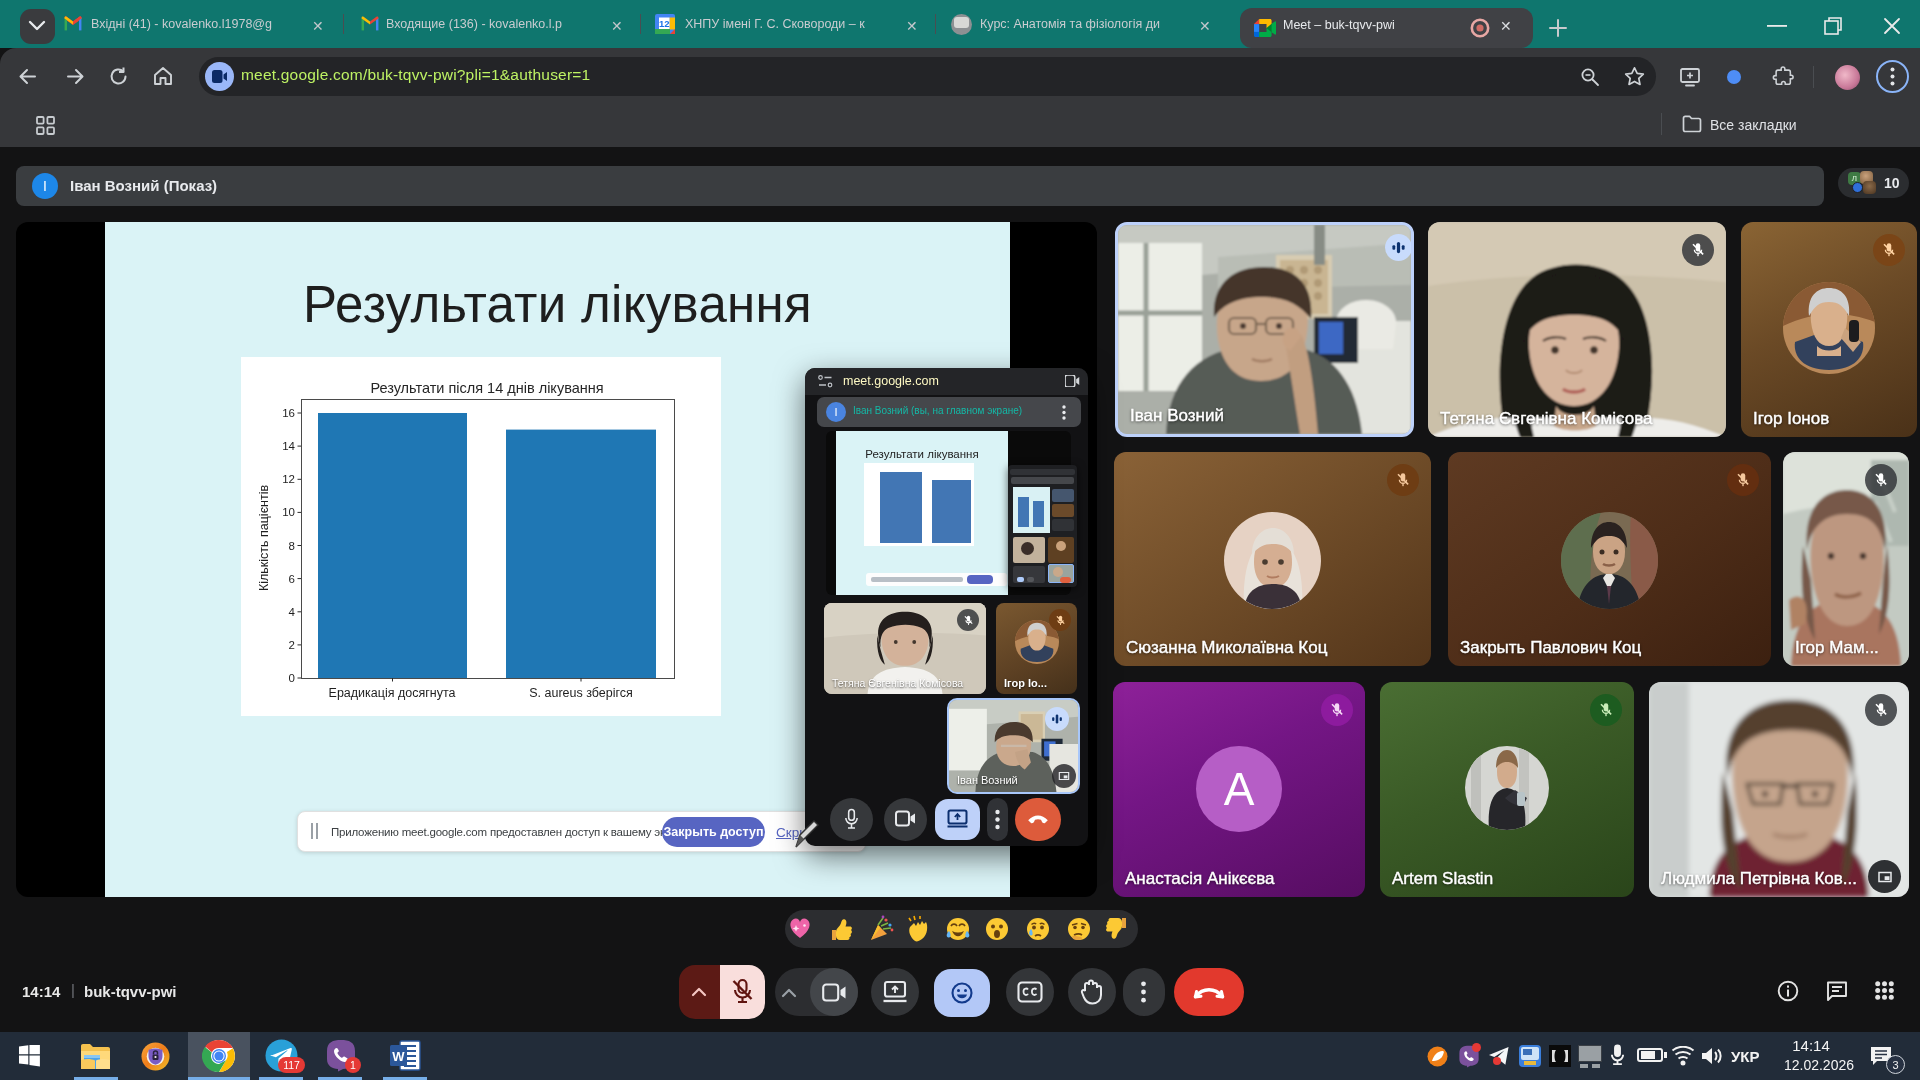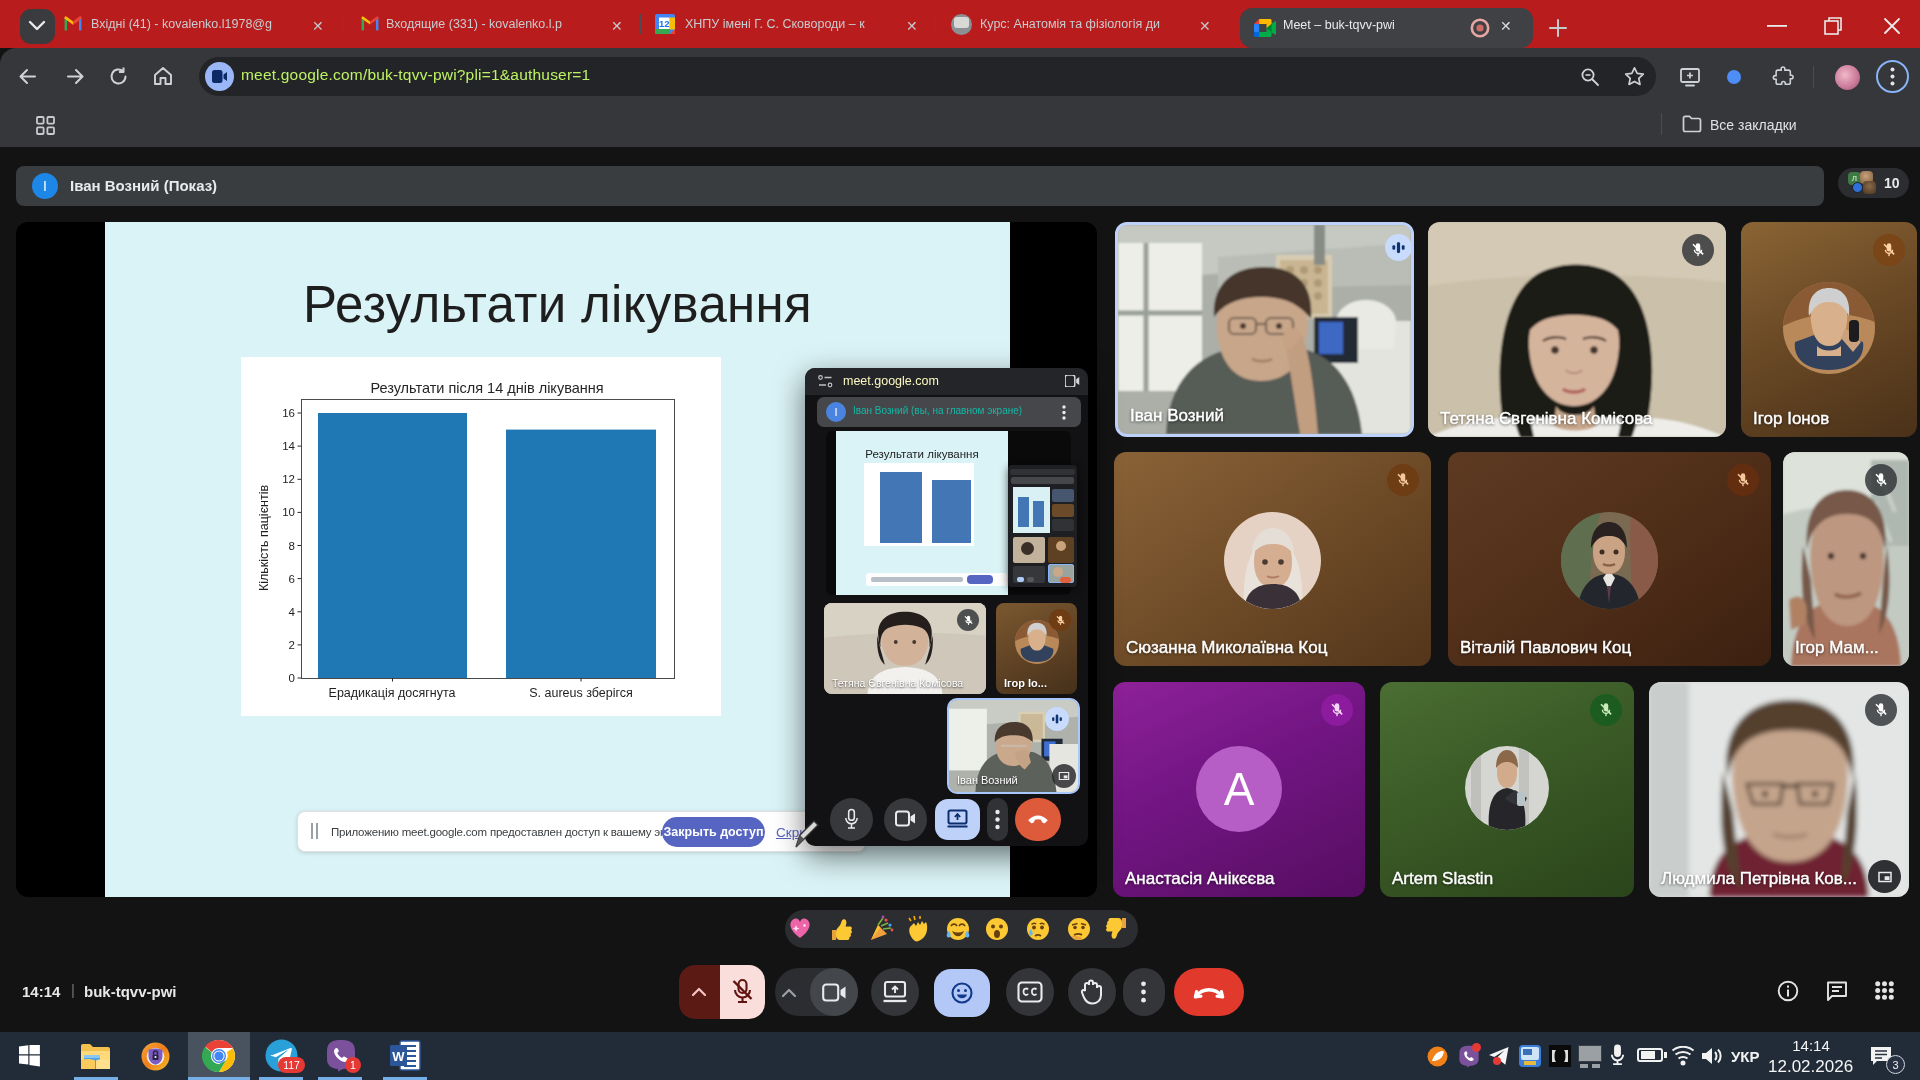--- a/index.html
+++ b/index.html
@@ -1,20 +1,20 @@
 <!DOCTYPE html>
 <html><head>
 <meta charset="utf-8">
 <style>
 *{margin:0;padding:0;box-sizing:border-box}
 html,body{width:1920px;height:1080px;overflow:hidden;background:#131314;font-family:"Liberation Sans",sans-serif}
 .abs{position:absolute}
 #stage{position:relative;width:1920px;height:1080px}
 
-#tabstrip{position:absolute;left:0;top:0;width:1920px;height:48px;background:#b91c1c}
+#tabstrip{position:absolute;left:0;top:0;width:1920px;height:48px;background:#0f766e}
 .tabtxt{position:absolute;top:17px;font-size:12.5px;color:#c9ccd0;white-space:nowrap;overflow:hidden}
 .tabx{position:absolute;top:18px;font-size:14px;color:#c3c7cc}
 .tabsep{position:absolute;top:14px;width:1px;height:20px;background:#4a4d51}
 #toolbar{position:absolute;left:0;top:48px;width:1920px;height:56px;background:#36373a;border-top-left-radius:16px}
 #bookmarks{position:absolute;left:0;top:104px;width:1920px;height:43px;background:#36373a}
 #urlpill{position:absolute;left:199px;top:57px;width:1457px;height:39px;border-radius:20px;background:#232427}
 
 #page{position:absolute;left:0;top:147px;width:1920px;height:885px;background:#131314}
 .tile{position:absolute;border-radius:12px;overflow:hidden}
 .tlabel{position:absolute;left:12px;bottom:8px;font-size:17px;color:#fff;text-shadow:0 1px 3px rgba(0,0,0,.7);white-space:nowrap;-webkit-text-stroke:0.4px #fff}
@@ -44,21 +44,21 @@
   <div class="tabtxt" style="left:91px;width:212px">Вхідні (41) - kovalenko.l1978@g</div>
   <div class="tabx" style="left:312px">✕</div>
   <div class="tabsep" style="left:343px"></div>
 
   <svg class="abs" style="left:359px;top:13px" width="22" height="22" viewBox="0 0 24 24">
         <path fill="#4285f4" d="M18.5 5.5 L21.2 5.5 L21.2 19 L18.5 19 Z"></path>
         <path fill="#34a853" d="M2.8 5.5 L5.5 5.5 L5.5 19 L2.8 19 Z"></path>
         <path fill="#fbbc04" d="M2.8 6 L12 12.6 L12 9.2 L5 4.2 C4 3.5 2.8 4 2.8 5.2 Z"></path>
         <path fill="#ea4335" d="M21.2 6 L12 12.6 L12 9.2 L19 4.2 C20 3.5 21.2 4 21.2 5.2 Z"></path>
       </svg>
-  <div class="tabtxt" style="left:386px;width:218px">Входящие (331) - kovalenko.l.p</div>
+  <div class="tabtxt" style="left:386px;width:218px">Входящие (136) - kovalenko.l.p</div>
   <div class="tabx" style="left:611px">✕</div>
   <div class="tabsep" style="left:640px"></div>
 
   <svg class="abs" style="left:654px;top:13px" width="22" height="22" viewBox="0 0 22 22">
         <rect x="1" y="1" width="20" height="20" rx="2" fill="#4285f4"></rect>
         <rect x="15.5" y="4.5" width="5.5" height="12" fill="#fbbc04"></rect>
         <rect x="1" y="16" width="15" height="5" fill="#34a853"></rect>
         <path d="M16 21 L21 16 L21 21 Z" fill="#ea4335"></path>
         <rect x="5" y="4.5" width="10.5" height="11.5" fill="#fff"></rect>
         <text x="10.2" y="13.5" font-size="9.5" font-weight="bold" fill="#1a73e8" text-anchor="middle" font-family="Liberation Sans">12</text>
@@ -390,21 +390,21 @@
         <path d="M16 97 C20 72 32 62 48 62 C64 62 76 72 80 97 Z" fill="#23262c"></path>
         <path d="M42 66 L48 78 L54 66 L51 62 H45 Z" fill="#e8e6e2"></path>
         <path d="M46 74 L48 92 L50 74 Z" fill="#5c3a4a"></path>
         <path d="M32 40 C32 24 39 14 48 14 C57 14 64 24 64 40 C64 54 57 62 48 62 C39 62 32 54 32 40 Z" fill="#caa384"></path>
         <path d="M30 36 C30 18 38 10 48 10 C58 10 66 18 66 36 C60 26 56 24 48 24 C40 24 36 26 30 36 Z" fill="#2a2220"></path>
         <circle cx="41" cy="40" r="2.5" fill="#3a2c22"></circle>
         <circle cx="55" cy="40" r="2.5" fill="#3a2c22"></circle>
         <path d="M42 52 C45 54 51 54 54 52" stroke="#8a6048" stroke-width="2.5" fill="none"></path>
       </svg>
     </div>
-    <div class="tlabel">Віталій Павлович Коц</div>
+    <div class="tlabel">Закрыть Павлович Коц</div>
     <div class="mute" style="left:279px;top:12px;background:#632e10;color:#f4c79c">
           <svg width="18" height="18" viewBox="0 0 24 24">
             <use href="#micoff"></use>
           </svg>
         </div>
   </div>
 
   <div class="tile" style="left:1783px;top:452px;width:126px;height:214px;background:#c8cfc8">
     <svg width="126" height="214" viewBox="0 0 126 214" preserveAspectRatio="none" style="display:block">
       <defs>
@@ -954,21 +954,21 @@
           <path d="M1.5 4.5 C7.5 -0.5 16.5 -0.5 22.5 4.5"></path>
         </g>
       </svg>
 
   <svg class="abs" style="left:1700px;top:1045px" width="24" height="22" viewBox="0 0 24 22">
         <path d="M2 8 H6 L12 3 V19 L6 14 H2 Z" fill="#f2f2f2"></path>
         <path d="M15 7 C17 9 17 13 15 15 M18 4.5 C21.5 8 21.5 14 18 17.5" stroke="#f2f2f2" stroke-width="2" fill="none"></path>
       </svg>
   <div class="abs" style="left:1731px;top:1048px;font-size:15px;font-weight:bold;color:#f2f2f2">УКР</div>
   <div class="abs" style="left:1775px;top:1037px;width:72px;text-align:center;font-size:15px;color:#f5f5f5">14:14</div>
-  <div class="abs" style="left:1768px;top:1057px;width:86px;text-align:left;font-size:17px;color:#f5f5f5">12.02.2026</div>
+  <div class="abs" style="left:1768px;top:1057px;width:86px;text-align:right;font-size:14px;color:#f5f5f5">12.02.2026</div>
 
   <svg class="abs" style="left:1869px;top:1045px" width="24" height="22" viewBox="0 0 24 22">
         <path d="M2 2 H22 V16 H8 L4 20 V16 H2 Z" fill="#f2f2f2"></path>
         <path d="M6 6 H18 M6 9.5 H18 M6 13 H13" stroke="#273142" stroke-width="1.6"></path>
       </svg>
   <div class="abs" style="left:1886px;top:1055px;width:19px;height:19px;border-radius:50%;background:#273142;border:1.5px solid #cfd4da;color:#f2f2f2;font-size:11px;text-align:center;line-height:19px">3</div>
 </div>
 </div>
 
 </body></html>

